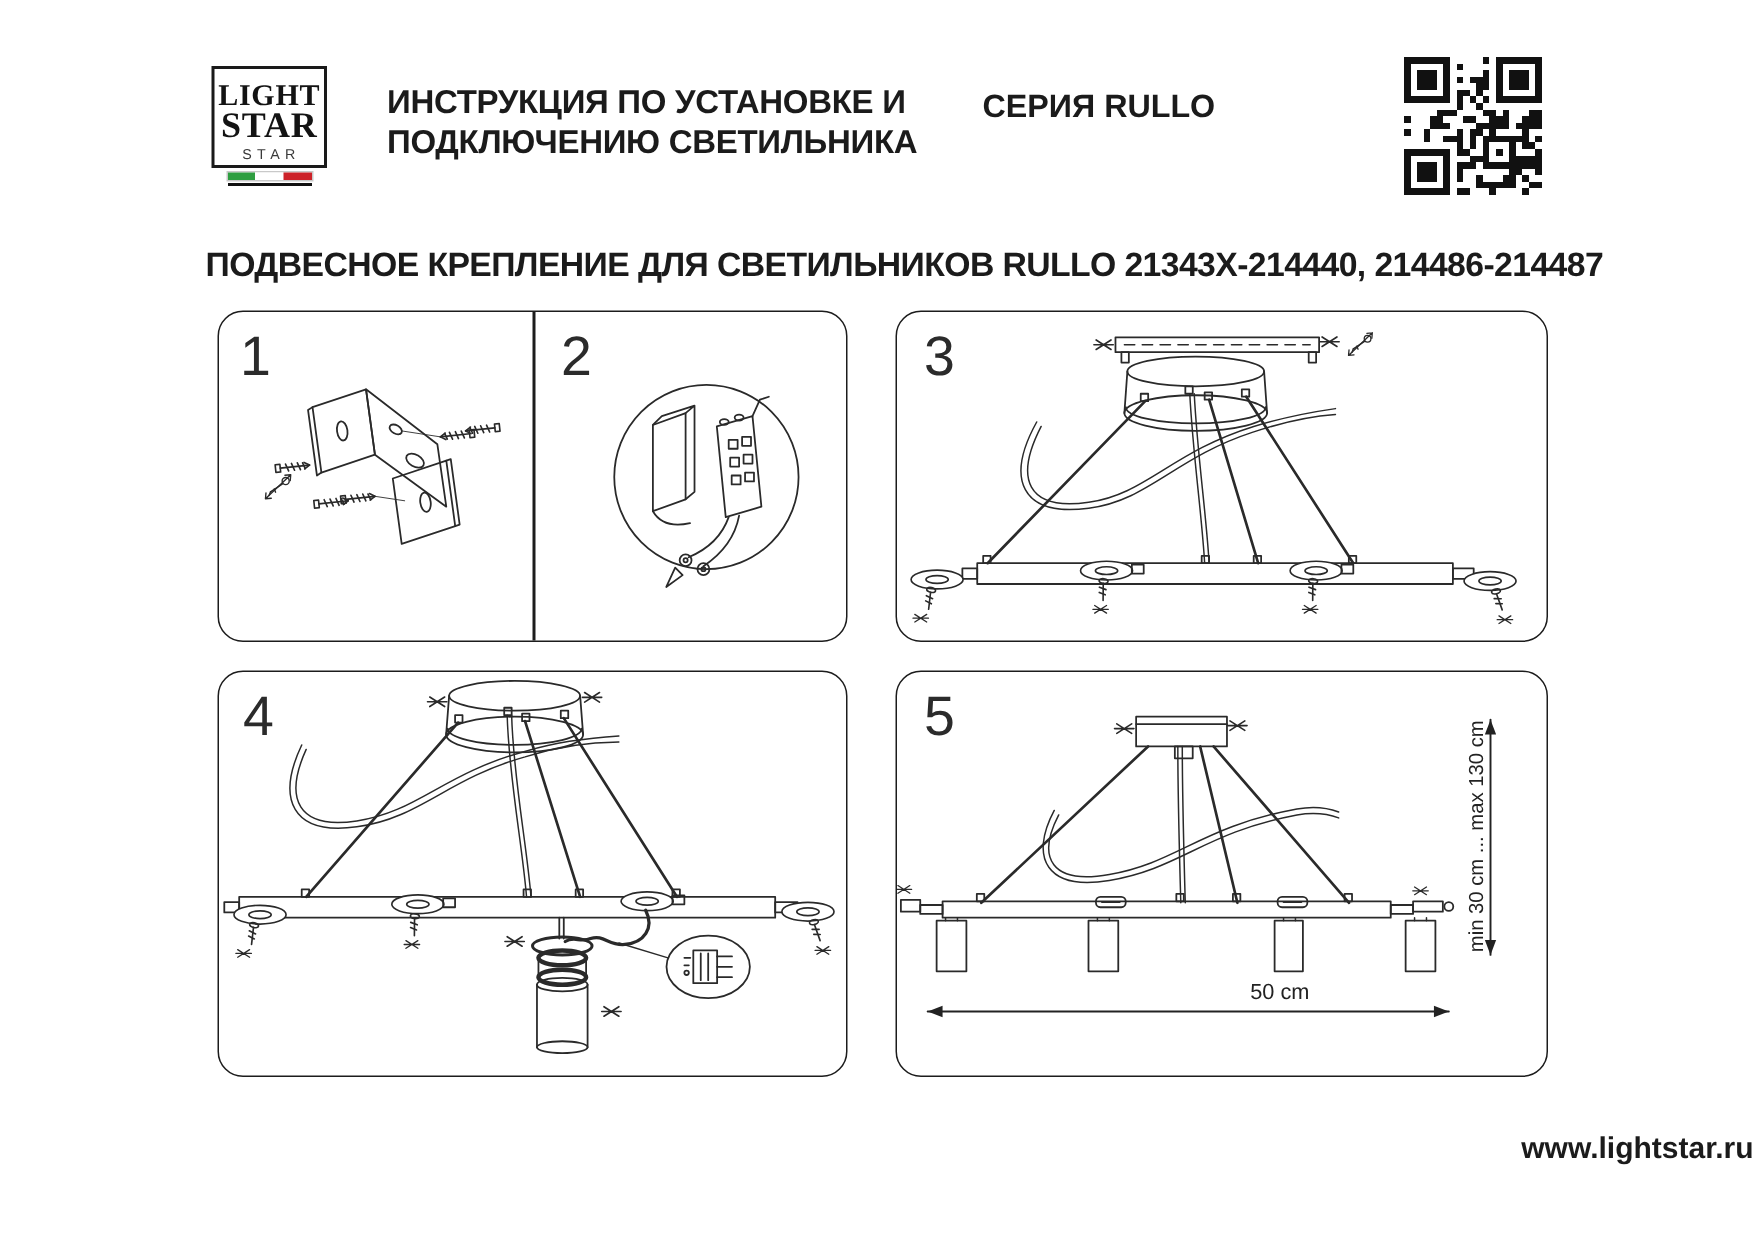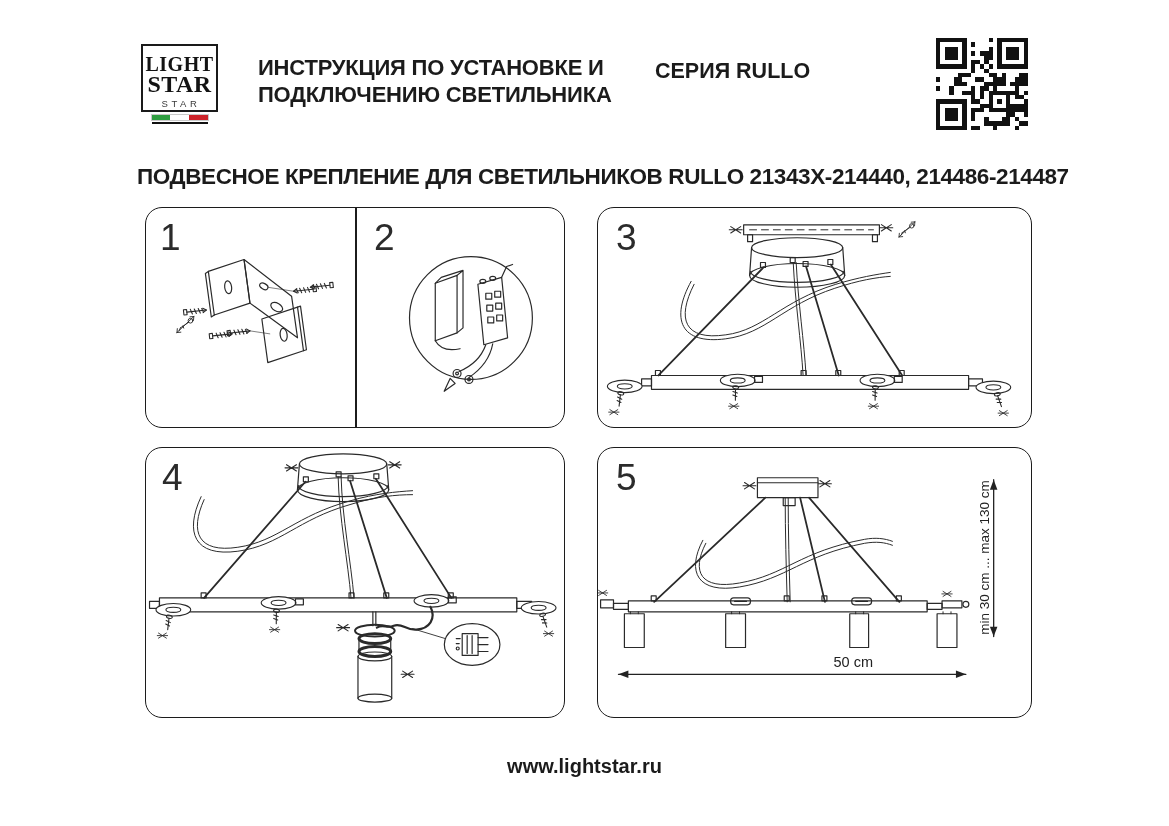--- a/index.html
+++ b/index.html
@@ -29,21 +29,21 @@
   .p4{left:145px;top:447px;width:420px;height:271px;}
   .p5{left:597px;top:447px;width:435px;height:271px;}
   .p-num{position:absolute;font-size:37px;line-height:40px;color:#2b2b2b;}
   .divider{position:absolute;left:209px;top:0;bottom:0;width:1.6px;background:#1c1c1c;}
   .panel svg.draw{position:absolute;left:0;top:0;width:100%;height:100%;}
 
   .dim-w{position:absolute;left:115px;top:206px;width:160px;text-align:right;font-size:14.5px;color:#222;}
   .dim-h{position:absolute;left:306px;top:102px;width:160px;text-align:center;font-size:13.5px;color:#222;
          transform:rotate(-90deg);white-space:nowrap;}
 
-  .footer{left:0;right:0;top:755px;text-align:center;font-size:20px;font-weight:bold;color:#1b1b1b;}
+  .footer{left:0;right:0;top:755px;text-align:right;font-size:20px;font-weight:bold;color:#1b1b1b;}
 </style>
 </head>
 <body>
 
 <svg width="0" height="0" style="position:absolute">
   <defs>
     <g id="xm" stroke="#2a2a2a" stroke-width="1.1" fill="none">
       <path d="M-5,-3.2 L5,3.2 M-5,3.2 L5,-3.2 M-6.5,0 L6.5,0"></path>
     </g>
     <g id="hscrew" stroke="#2a2a2a" stroke-width="1.1" fill="none">

